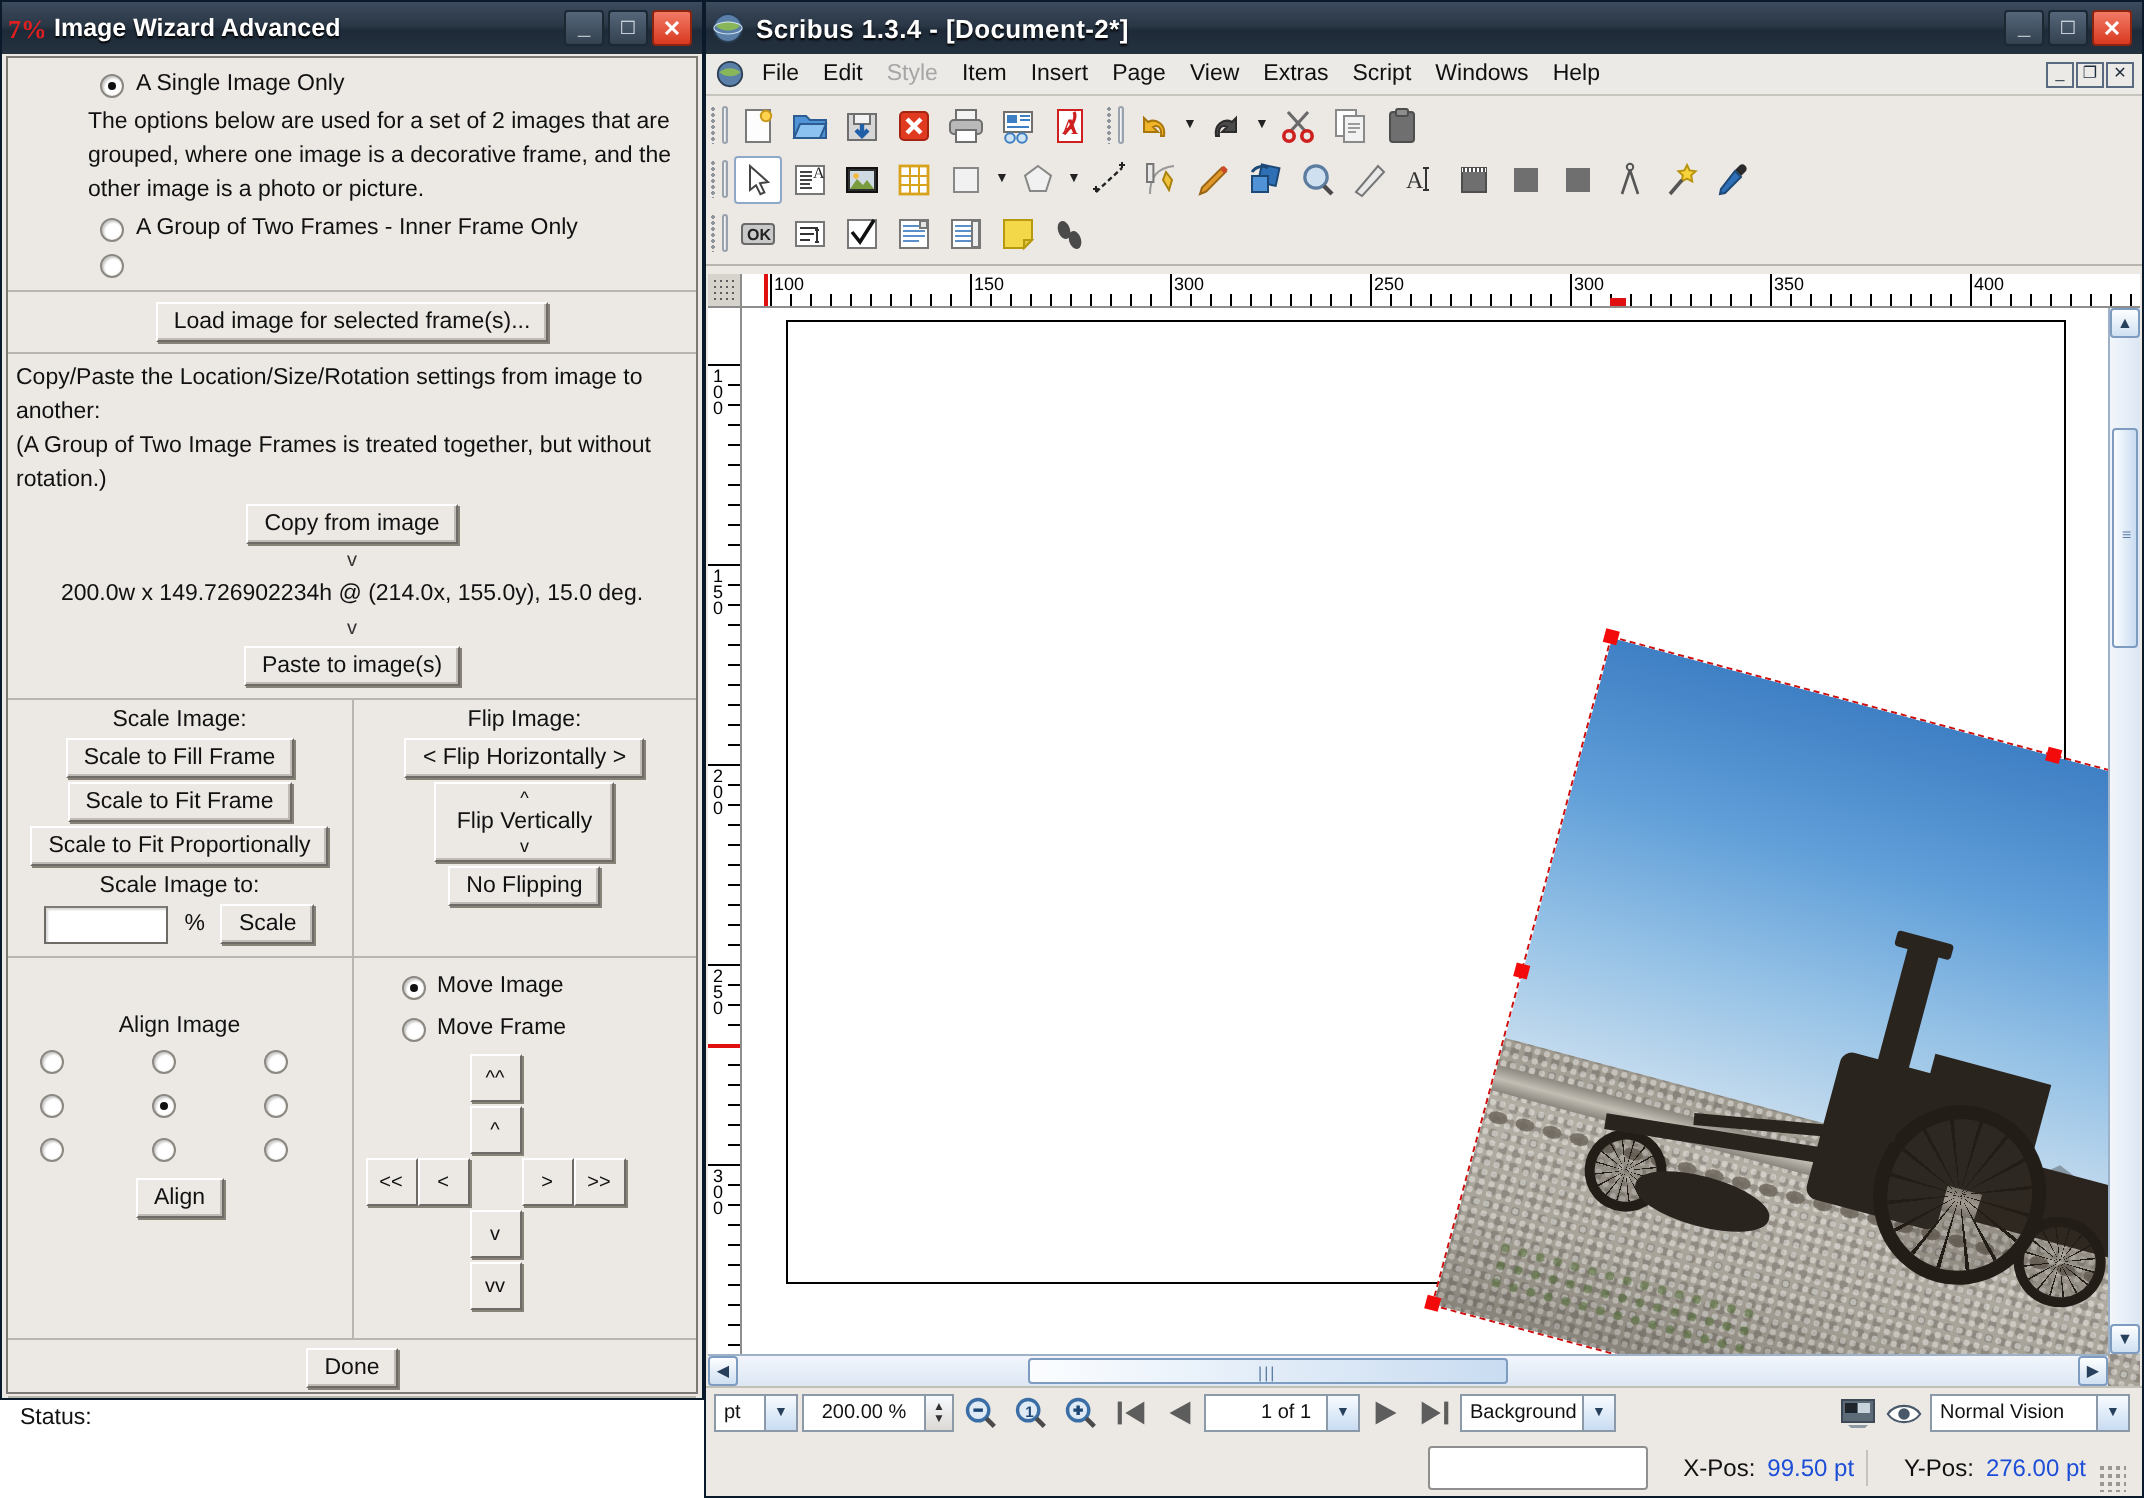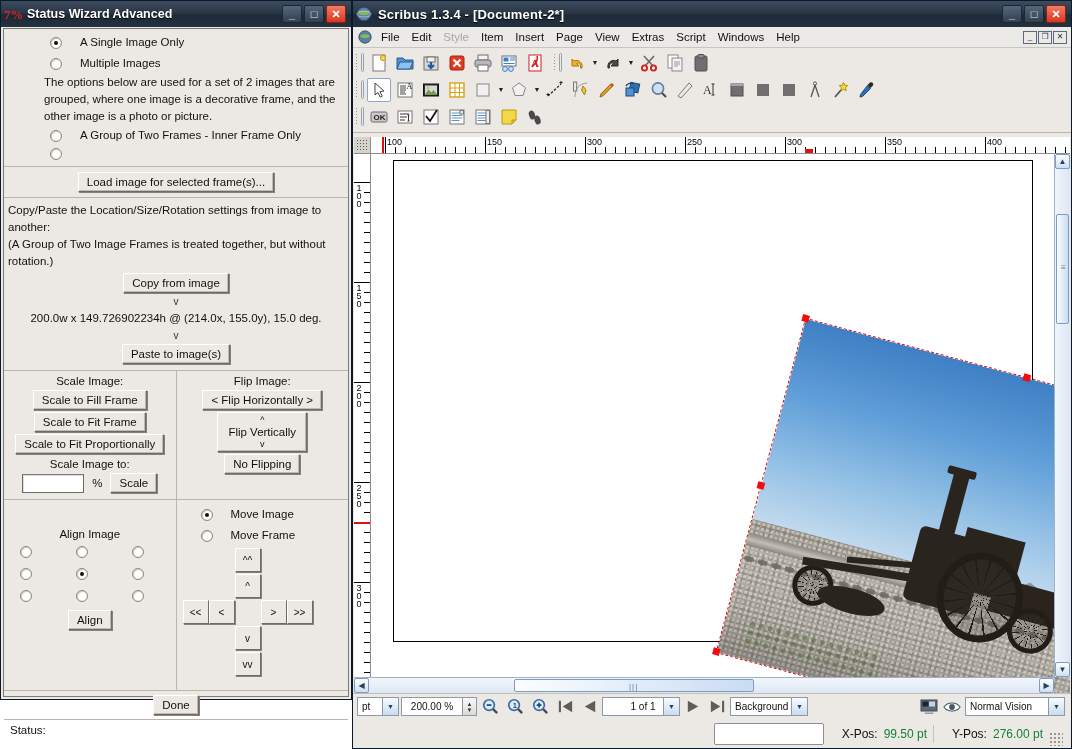--- a/index.html
+++ b/index.html
@@ -222,21 +222,21 @@
   }
   .spin-arrows {
     width: 14px; height: 19px; border: 1px solid #8c99a8; border-left:none;
     background: linear-gradient(to bottom,#f7fbff,#dcd9d4);
     display:flex; flex-direction:column; align-items:center; justify-content:center;
     font-size:6px; color:#333; line-height:6px;
   }
   .navbtn { width: 22px; height: 21px; display:flex; align-items:center; justify-content:center; }
   .zoombtn { width: 23px; height: 22px; display:flex; align-items:center; justify-content:center; }
   .pos-label { font-size: 12px; color: #111; margin-left: 12px; }
-  .pos-value { font-size: 12px; color: #15803d; margin-left: 6px; }
+  .pos-value { font-size: 12px; color: #1d4ed8; margin-left: 6px; }
   #unit-field {
     width: 110px; height: 22px; background: #ffffff;
     border: 1px solid #8f8f8f; border-radius: 2px;
   }
   #sb-divider { width:1px; height:18px; background:#c5c1bb; margin: 0 6px; }
   #resize-grip {
     width: 14px; height: 14px; margin-left: 6px; align-self: flex-end; margin-bottom: 2px;
     background-image: radial-gradient(#9a9690 40%, transparent 41%);
     background-size: 4px 4px;
   }
@@ -256,21 +256,21 @@
     text-shadow: 0 1px 1px #000;
   }
   #wizard-body {
     position: absolute; left: 2px; top: 27px; right: 2px; bottom: 2px;
     background: #ece9e4; border: 1px solid #7d7a75;
     display: flex; flex-direction: column;
   }
   .wsec { border-bottom: 1px solid #b9b5af; padding: 3px 6px; }
   .wcenter { text-align: center; }
   .wtext { font-size: 11.5px; color: #111; line-height: 17px; }
-  .radio-row { display: flex; align-items: center; gap: 18px; padding: 2px 0 2px 40px; }
+  .radio-row { display: flex; align-items: center; gap: 6px; padding: 2px 0 2px 40px; }
   .radio {
     width: 12px; height: 12px; border-radius: 50%;
     background: radial-gradient(#ffffff 55%, #dcd8d2 100%);
     border: 1px solid #8b8781; box-shadow: inset 1px 1px 1px rgba(0,0,0,.18);
     position: relative; flex: none;
   }
   .radio.on::after {
     content: ""; position: absolute; left: 3px; top: 3px;
     width: 4px; height: 4px; border-radius: 50%; background: #111;
   }
@@ -958,38 +958,34 @@
   </div>
 
   <div id="wizard">
 
     <div id="wizard-titlebar">
       <span style="display:inline-flex;">
         <svg width="18" height="16" viewBox="0 0 18 16">
           <text x="0" y="13" font-size="13" font-weight="bold" fill="#e02020" font-family="Liberation Serif, serif">7%</text>
         </svg>
       </span>
-      <span id="wizard-title-text">Status Wizard Advanced</span>
+      <span id="wizard-title-text">Image Wizard Advanced</span>
       <span style="margin-left:auto; display:flex; align-items:center; padding-right:2px;">
         <span class="win-btn">_</span>
         <span class="win-btn">□</span>
         <span class="win-btn close">✕</span>
       </span>
     </div>
 
     <div id="wizard-body">
 
       <div class="wsec" style="padding-bottom:4px;">
         <div class="radio-row">
           <span class="radio on"></span>
           <span class="wtext">A Single Image Only</span>
-        </div>
-        <div class="radio-row">
-          <span class="radio"></span>
-          <span class="wtext">Multiple Images</span>
         </div>
         <div class="wtext" style="padding-left:34px;">The options below are used for a set of 2 images that are</div>
         <div class="wtext" style="padding-left:34px;">grouped, where one image is a decorative frame, and the</div>
         <div class="wtext" style="padding-left:34px;">other image is a photo or picture.</div>
         <div class="radio-row">
           <span class="radio"></span>
           <span class="wtext">A Group of Two Frames - Inner Frame Only</span>
         </div>
         <div class="radio-row">
           <span class="radio"></span>

